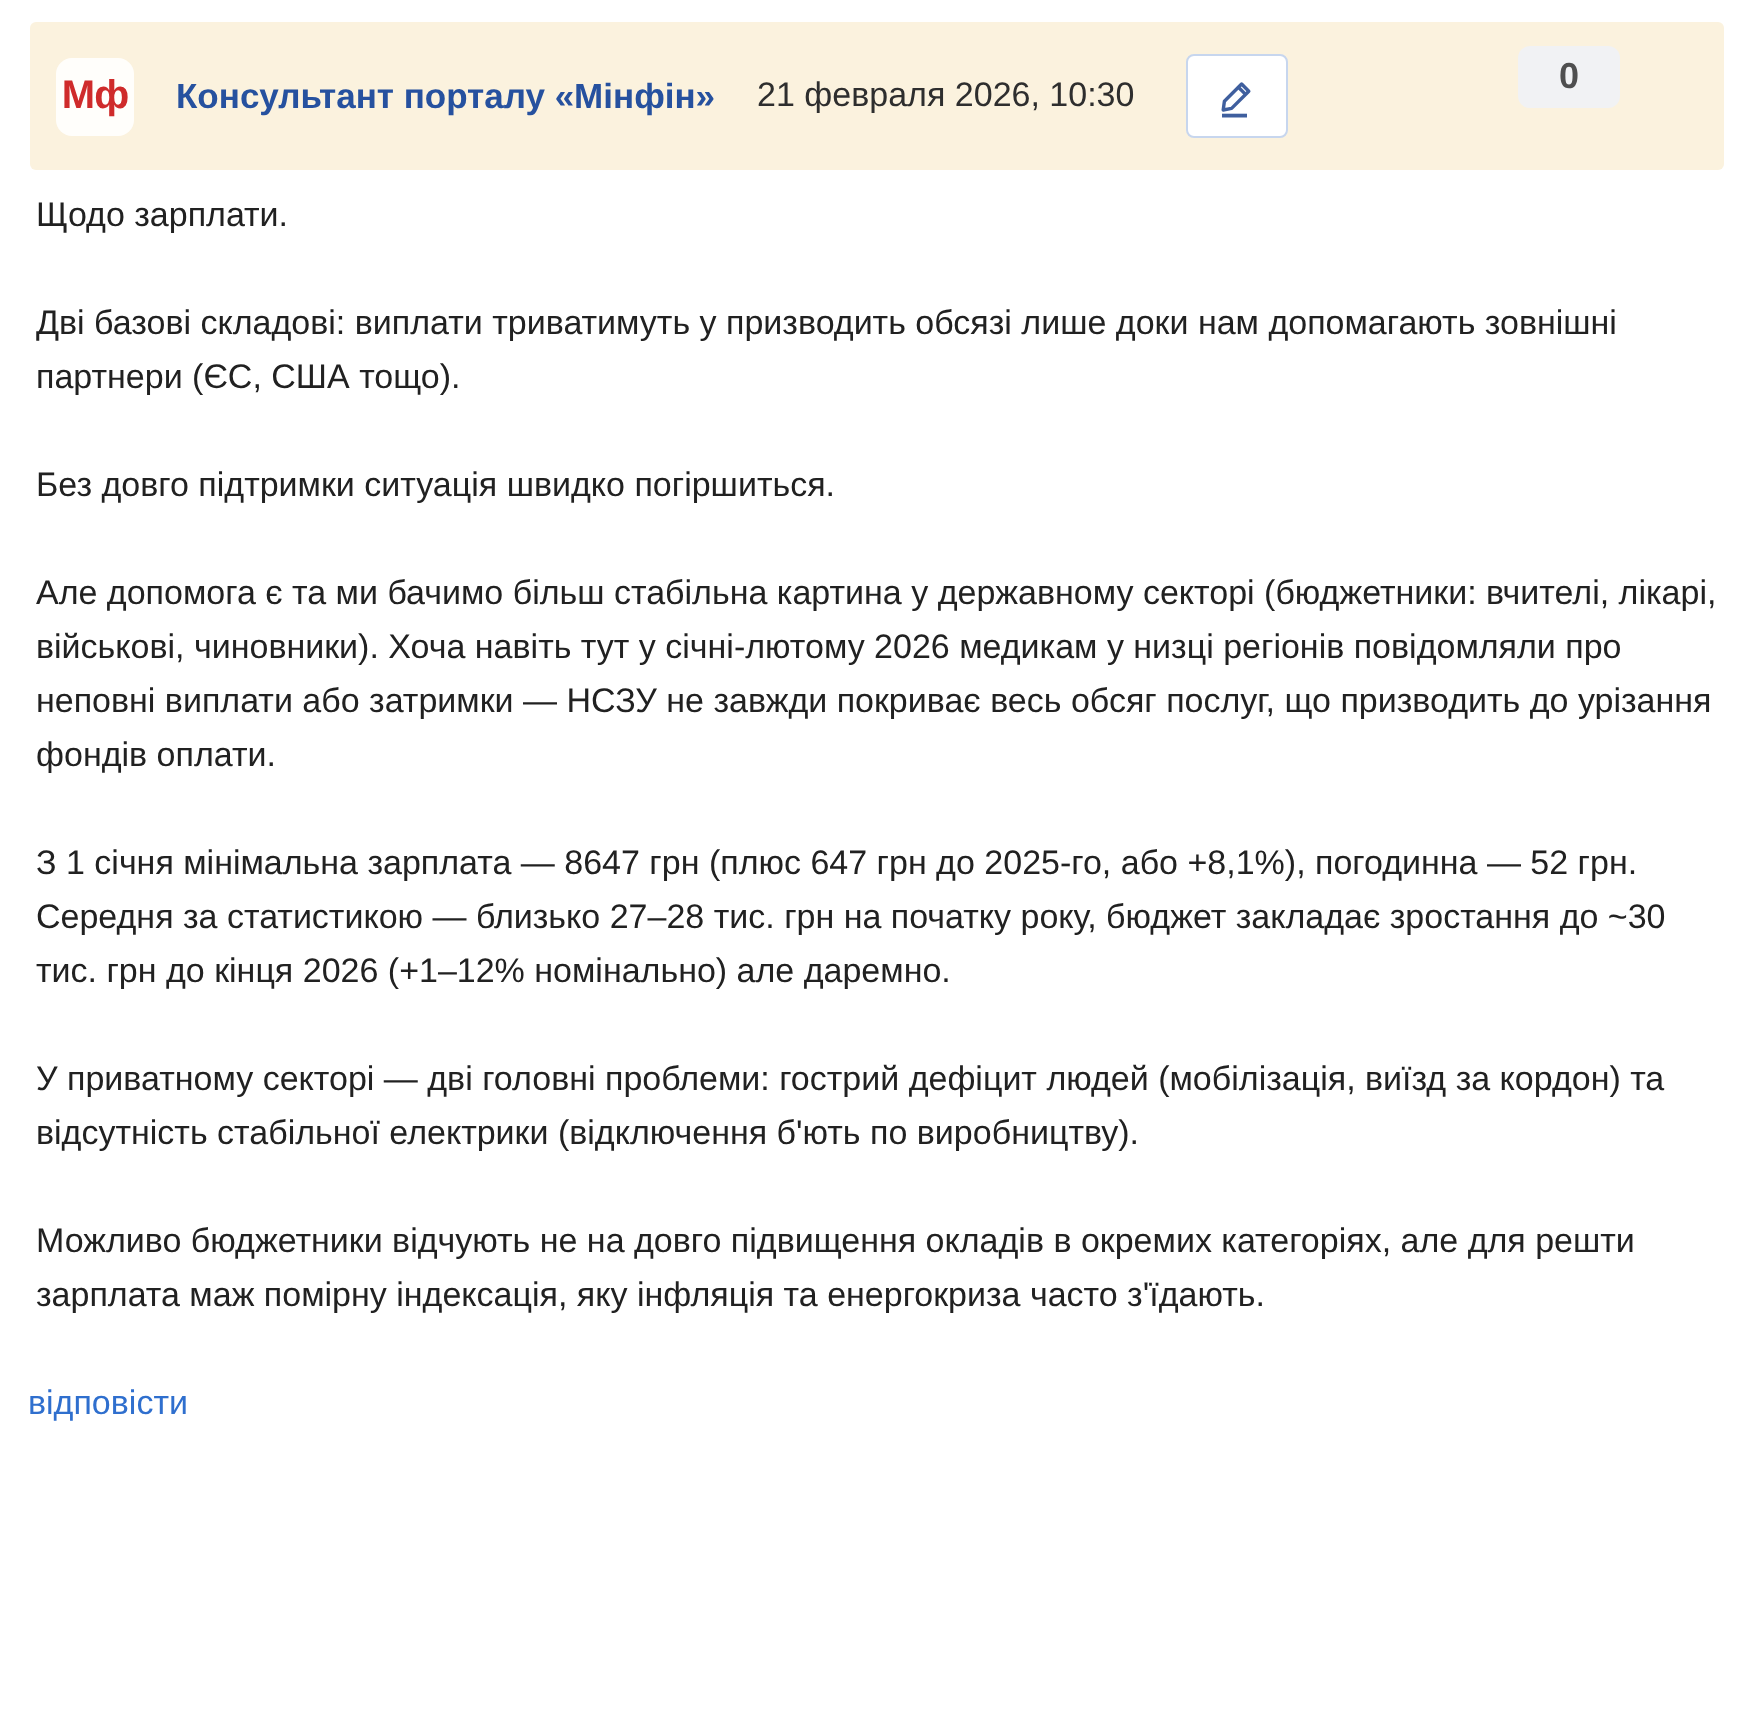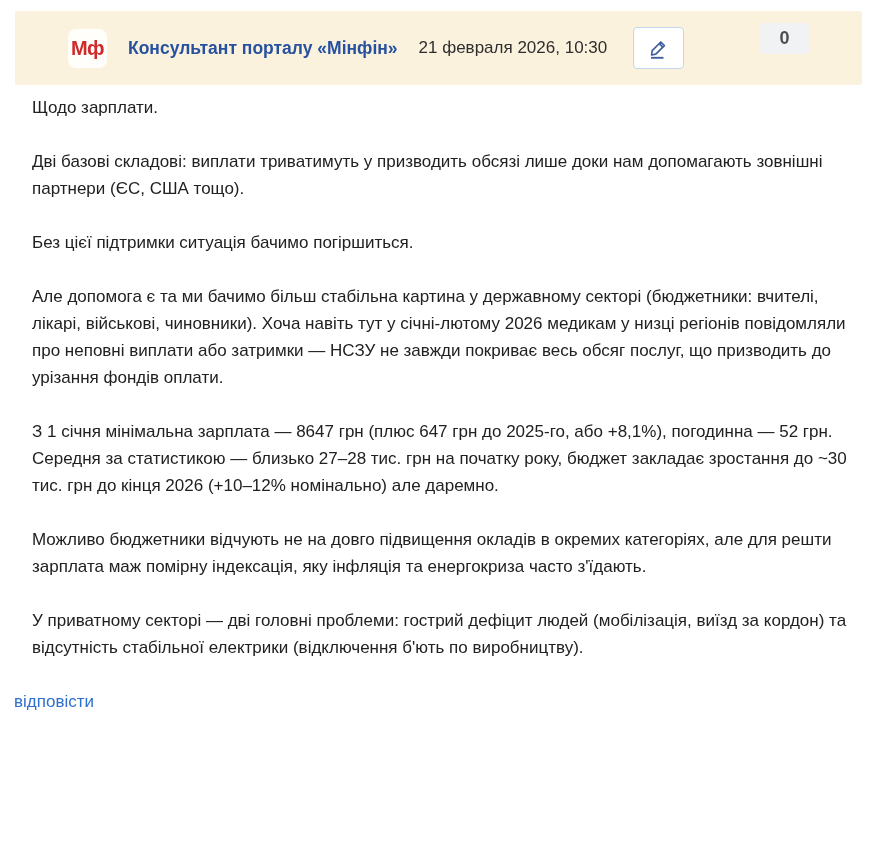--- a/index.html
+++ b/index.html
@@ -25,21 +25,20 @@
   }
   .logo-box {
     width: 39px;
     height: 39px;
     background: #fffefb;
     border-radius: 8px;
     display: flex;
     align-items: center;
     justify-content: center;
     flex: 0 0 auto;
-    margin-left: 40px;
   }
   .logo-text {
     color: #cf2b2b;
     font-weight: bold;
     font-size: 20px;
     letter-spacing: -0.5px;
   }
   .author-link {
     margin-left: 21px;
     color: #26519f;
@@ -86,21 +85,21 @@
 
   
   .comment-body {
     margin: 0 11px 0 14px;
     padding-top: 9px;
     font-size: 17px;
     line-height: 27px;
     color: #212121;
   }
   .comment-body p {
-    margin: 0 0 27px 18px;
+    margin: 0 0 27px 4px;
   }
   .reply-link {
     display: inline-block;
     color: #2f6fce;
     font-size: 17px;
     line-height: 22px;
     text-decoration: none;
     cursor: pointer;
   }
 </style>
@@ -122,20 +121,20 @@
       </svg>
     </span>
   </button>
   <div class="counter-badge">0</div>
 </div>
 
 <div class="comment-body">
   <div>
       <p>Щодо зарплати.</p>
       <p>Дві базові складові: виплати триватимуть у призводить обсязі лише доки нам допомагають зовнішні партнери (ЄС, США тощо).</p>
-      <p>Без цієї підтримки ситуація бачимо погіршиться.</p>
+      <p>Без довго підтримки ситуація швидко погіршиться.</p>
       <p>Але допомога є та ми бачимо більш стабільна картина у державному секторі (бюджетники: вчителі, лікарі, військові, чиновники). Хоча навіть тут у січні-лютому 2026 медикам у низці регіонів повідомляли про неповні виплати або затримки — НСЗУ не завжди покриває весь обсяг послуг, що призводить до урізання фондів оплати.</p>
-      <p>З 1 січня мінімальна зарплата — 8647 грн (плюс 647 грн до 2025-го, або +8,1%), погодинна — 52 грн. Середня за статистикою — близько 27–28 тис. грн на початку року, бюджет закладає зростання до ~30 тис. грн до кінця 2026 (+10–12% номінально) але даремно.</p>
+      <p>З 1 січня мінімальна зарплата — 8647 грн (плюс 647 грн до 2025-го, або +8,1%), погодинна — 52 грн. Середня за статистикою — близько 27–28 тис. грн на початку року, бюджет закладає зростання до ~30 тис. грн до кінця 2026 (+1–12% номінально) але даремно.</p>
+      <p>У приватному секторі — дві головні проблеми: гострий дефіцит людей (мобілізація, виїзд за кордон) та відсутність стабільної електрики (відключення б'ють по виробництву).</p>
       <p>Можливо бюджетники відчують не на довго підвищення окладів в окремих категоріях, але для решти зарплата маж помірну індексація, яку інфляція та енергокриза часто з'їдають.</p>
-      <p>У приватному секторі — дві головні проблеми: гострий дефіцит людей (мобілізація, виїзд за кордон) та відсутність стабільної електрики (відключення б'ють по виробництву).</p>
     </div>
   <a class="reply-link">відповісти</a>
 </div>
 
 </body></html>

